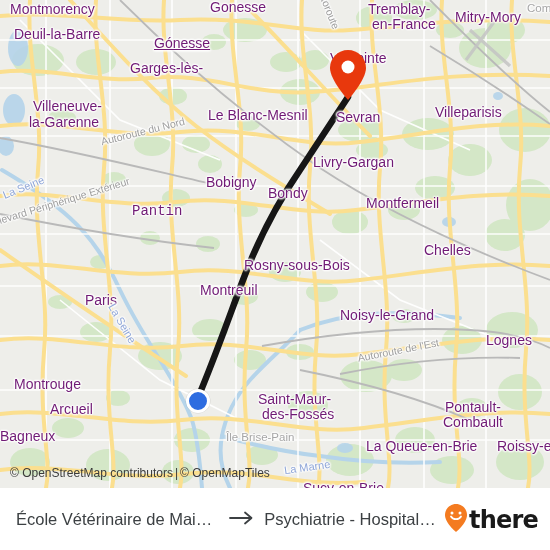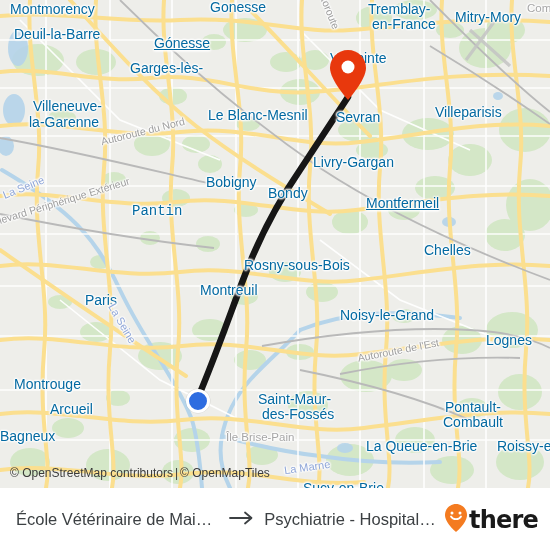--- a/index.html
+++ b/index.html
@@ -24,21 +24,21 @@
     position: absolute;
     color: #9a9a9a;
     font-family: "Liberation Sans", sans-serif;
     font-size: 13px;
     font-weight: 400;
     white-space: nowrap;
     text-shadow: 0 0 3px #fff, 0 0 3px #fff, 0 0 2px #fff, 1px 0 2px #fff, -1px 0 2px #fff, 0 1px 2px #fff, 0 -1px 2px #fff;
     line-height: 1.05;
     pointer-events: none;
   }
-  .maplabel.city { font-size: 14px; color: #0369a1; }
+  .maplabel.city { font-size: 14px; color: #701a75; }
   .maplabel.small { font-size: 11.5px; color: #a6a6a6; }
   .maplabel.road {
     color: #9d9d9d; font-size: 10.5px;
   }
   .maplabel.water {
     color: #8fa6d8; font-size: 11px; font-style: normal;
   }
 
   
   #dest-pin {
@@ -300,21 +300,21 @@
         <div class="maplabel city" style="left: 33px; top: 99px;">Villeneuve-</div>
         <div class="maplabel city" style="left: 29px; top: 115px;">la-Garenne</div>
         <div class="maplabel city" style="left: 208px; top: 108px;">Le Blanc-Mesnil</div>
         <div class="maplabel city" style="left: 336px; top: 110px;">Sevran</div>
         <div class="maplabel city" style="left: 435px; top: 105px; text-align: right;">Villeparisis</div>
         <div class="maplabel road" style="left: 100px; top: 126px; transform: rotate(-14deg);">Autoroute du Nord</div>
         <div class="maplabel road" style="left: 305px; top: 2px; transform: rotate(68deg);">Autoroute</div>
         <div class="maplabel city" style="left: 313px; top: 155px;">Livry-Gargan</div>
         <div class="maplabel city" style="left: 206px; top: 175px;">Bobigny</div>
         <div class="maplabel city" style="left: 268px; top: 186px;">Bondy</div>
-        <div class="maplabel city" style="left: 366px; top: 196px; text-decoration: underline;">Montfermeil</div>
+        <div class="maplabel city" style="left: 366px; top: 196px;">Montfermeil</div>
         <div class="maplabel water" style="left: 2px; top: 182px; transform: rotate(-22deg);">La Seine</div>
         <div class="maplabel road" style="left: -22px; top: 198px; transform: rotate(-17deg);">Boulevard Périphérique Extérieur</div>
         <div class="maplabel city" style="left: 132px; top: 204px; font-family: Liberation Mono, monospace;">Pantin</div>
         <div class="maplabel city" style="left: 424px; top: 243px;">Chelles</div>
         <div class="maplabel city" style="left: 244px; top: 258px;">Rosny-sous-Bois</div>
         <div class="maplabel city" style="left: 85px; top: 293px;">Paris</div>
         <div class="maplabel city" style="left: 200px; top: 283px;">Montreuil</div>
         <div class="maplabel city" style="left: 340px; top: 308px;">Noisy-le-Grand</div>
         <div class="maplabel city" style="left: 486px; top: 333px;">Lognes</div>
         <div class="maplabel water" style="left: 100px; top: 318px; transform: rotate(60deg);">La Seine</div>

